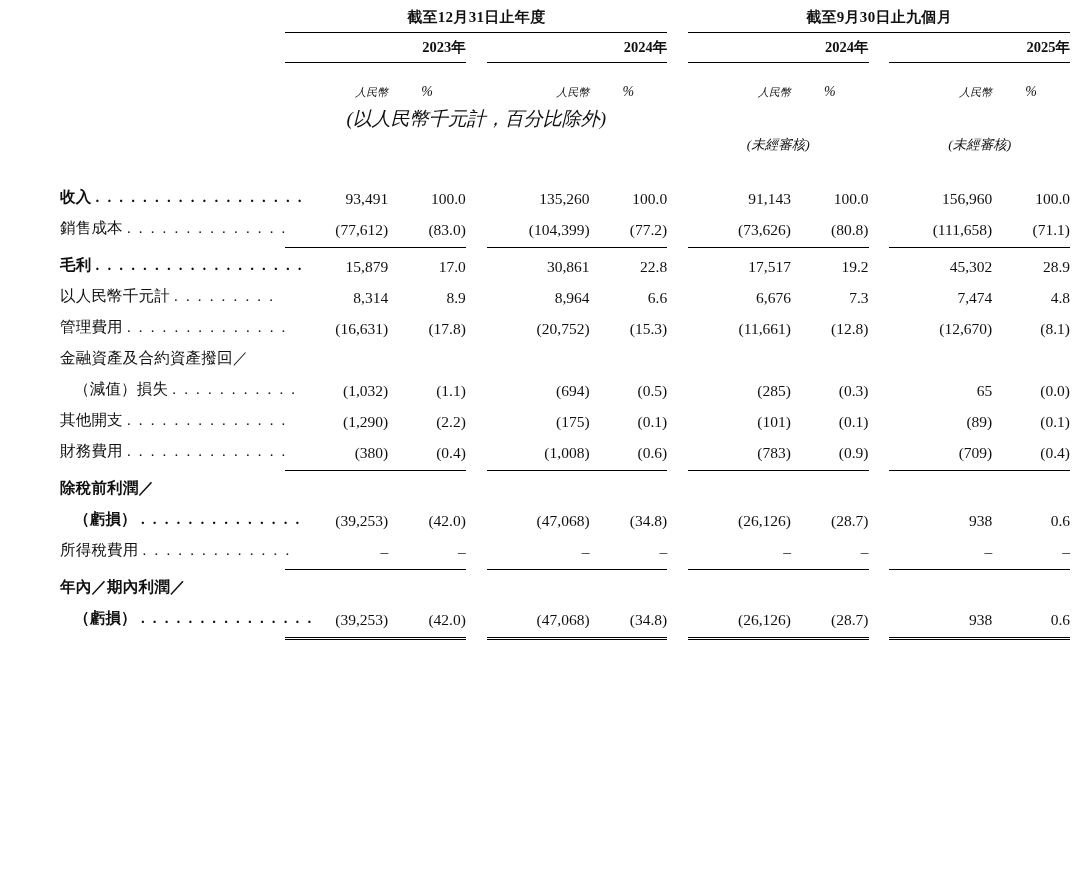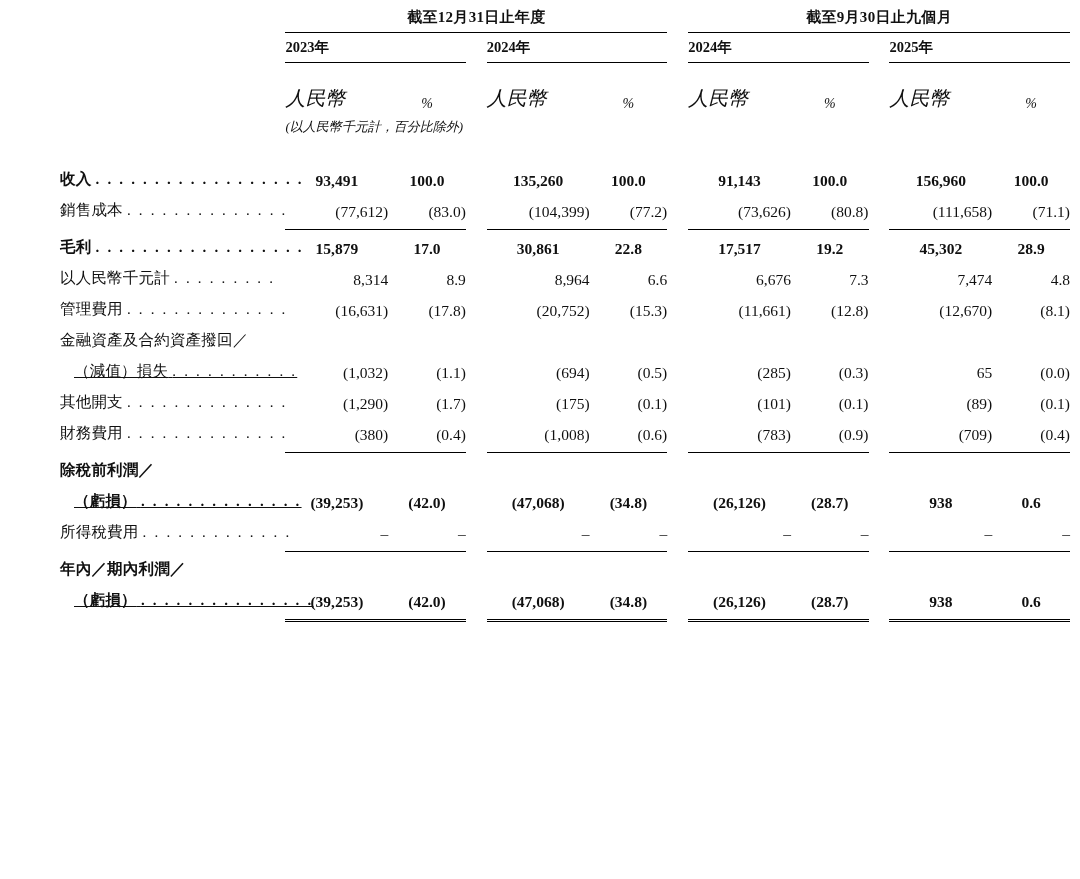--- a/index.html
+++ b/index.html
@@ -48,42 +48,43 @@
     padding-bottom: 4px;
     letter-spacing: 0.3px;
   }
   .rule-top td.rl {
     border-bottom: 1px solid #000;
     height: 1px;
     font-size: 0;
     line-height: 0;
   }
   .hdr-year {
-    text-align: left;
+    text-align: right;
     font-size: 14.5px;
     font-weight: bold;
     padding-top: 5px;
     padding-bottom: 4px;
   }
   .hdr-cur {
-    text-align: left;
-    font-size: 20px;
+    text-align: right;
+    font-size: 11px;
     font-style: italic;
     padding-top: 22px;
     padding-bottom: 2px;
   }
   .hdr-pct {
     text-align: center;
     font-size: 14px;
     font-style: italic;
     padding-top: 6px;
     padding-bottom: 2px;
   }
   .note-unit {
-    font-size: 13px;
+    text-align: center;
+    font-size: 19px;
     font-style: italic;
     padding-top: 4px;
   }
   .note-unaudited {
     text-align: center;
     font-size: 13.5px;
     font-style: italic;
     padding-top: 4px;
   }
   .spacer-row td { height: 26px; font-size: 0; line-height: 0; }
@@ -94,31 +95,31 @@
     white-space: nowrap;
     padding-top: 7px;
     padding-bottom: 3px;
     letter-spacing: 0.2px;
   }
   .lbl .dots {
     letter-spacing: 2.2px;
     font-size: 15px;
   }
   .lbl.bold { font-weight: bold; }
-  .lbl.indent { padding-left: 14px; text-decoration: underline; }
+  .lbl.indent { padding-left: 14px; }
 
   .val {
     font-size: 15.5px;
     text-align: right;
     padding-top: 7px;
     padding-bottom: 3px;
     white-space: nowrap;
     font-family: "Liberation Serif", serif;
   }
-  .val.bold { font-weight: bold; text-align: center; }
+  .val.bold { font-weight: normal; }
 
   .ruled td.line {
     border-top: 1px solid #000;
     height: 0;
     font-size: 0;
     line-height: 0;
     padding: 0;
   }
   .ruled td { height: 0; padding: 0; font-size: 0; line-height: 0; }
 
@@ -202,20 +203,27 @@
       <td class="hdr-cur">人民幣</td>
       <td class="hdr-pct">%</td>
     </tr>
 
     <tr>
       <td></td>
       <td class="note-unit" colspan="5">(以人民幣千元計，百分比除外)</td>
       <td colspan="6"></td>
     </tr>
 
+    <tr>
+      <td colspan="6"></td>
+      <td></td>
+      <td class="note-unaudited" colspan="2">(未經審核)</td>
+      <td></td>
+      <td class="note-unaudited" colspan="2">(未經審核)</td>
+    </tr>
 
     <tr class="spacer-row">
           <td colspan="12"></td>
         </tr>
 
     <tr>
       <td class="lbl bold"><span>收入</span> <span class="dots">. . . . . . . . . . . . . . . . . .</span></td>
       <td class="val bold">93,491</td>
       <td class="val bold">100.0</td>
       <td></td>
@@ -325,21 +333,21 @@
       <td class="val">(285)</td>
       <td class="val">(0.3)</td>
       <td></td>
       <td class="val">65</td>
       <td class="val">(0.0)</td>
     </tr>
 
     <tr>
       <td class="lbl"><span>其他開支</span> <span class="dots">. . . . . . . . . . . . . .</span></td>
       <td class="val">(1,290)</td>
-      <td class="val">(1.7)</td>
+      <td class="val">(2.2)</td>
       <td></td>
       <td class="val">(175)</td>
       <td class="val">(0.1)</td>
       <td></td>
       <td class="val">(101)</td>
       <td class="val">(0.1)</td>
       <td></td>
       <td class="val">(89)</td>
       <td class="val">(0.1)</td>
     </tr>

